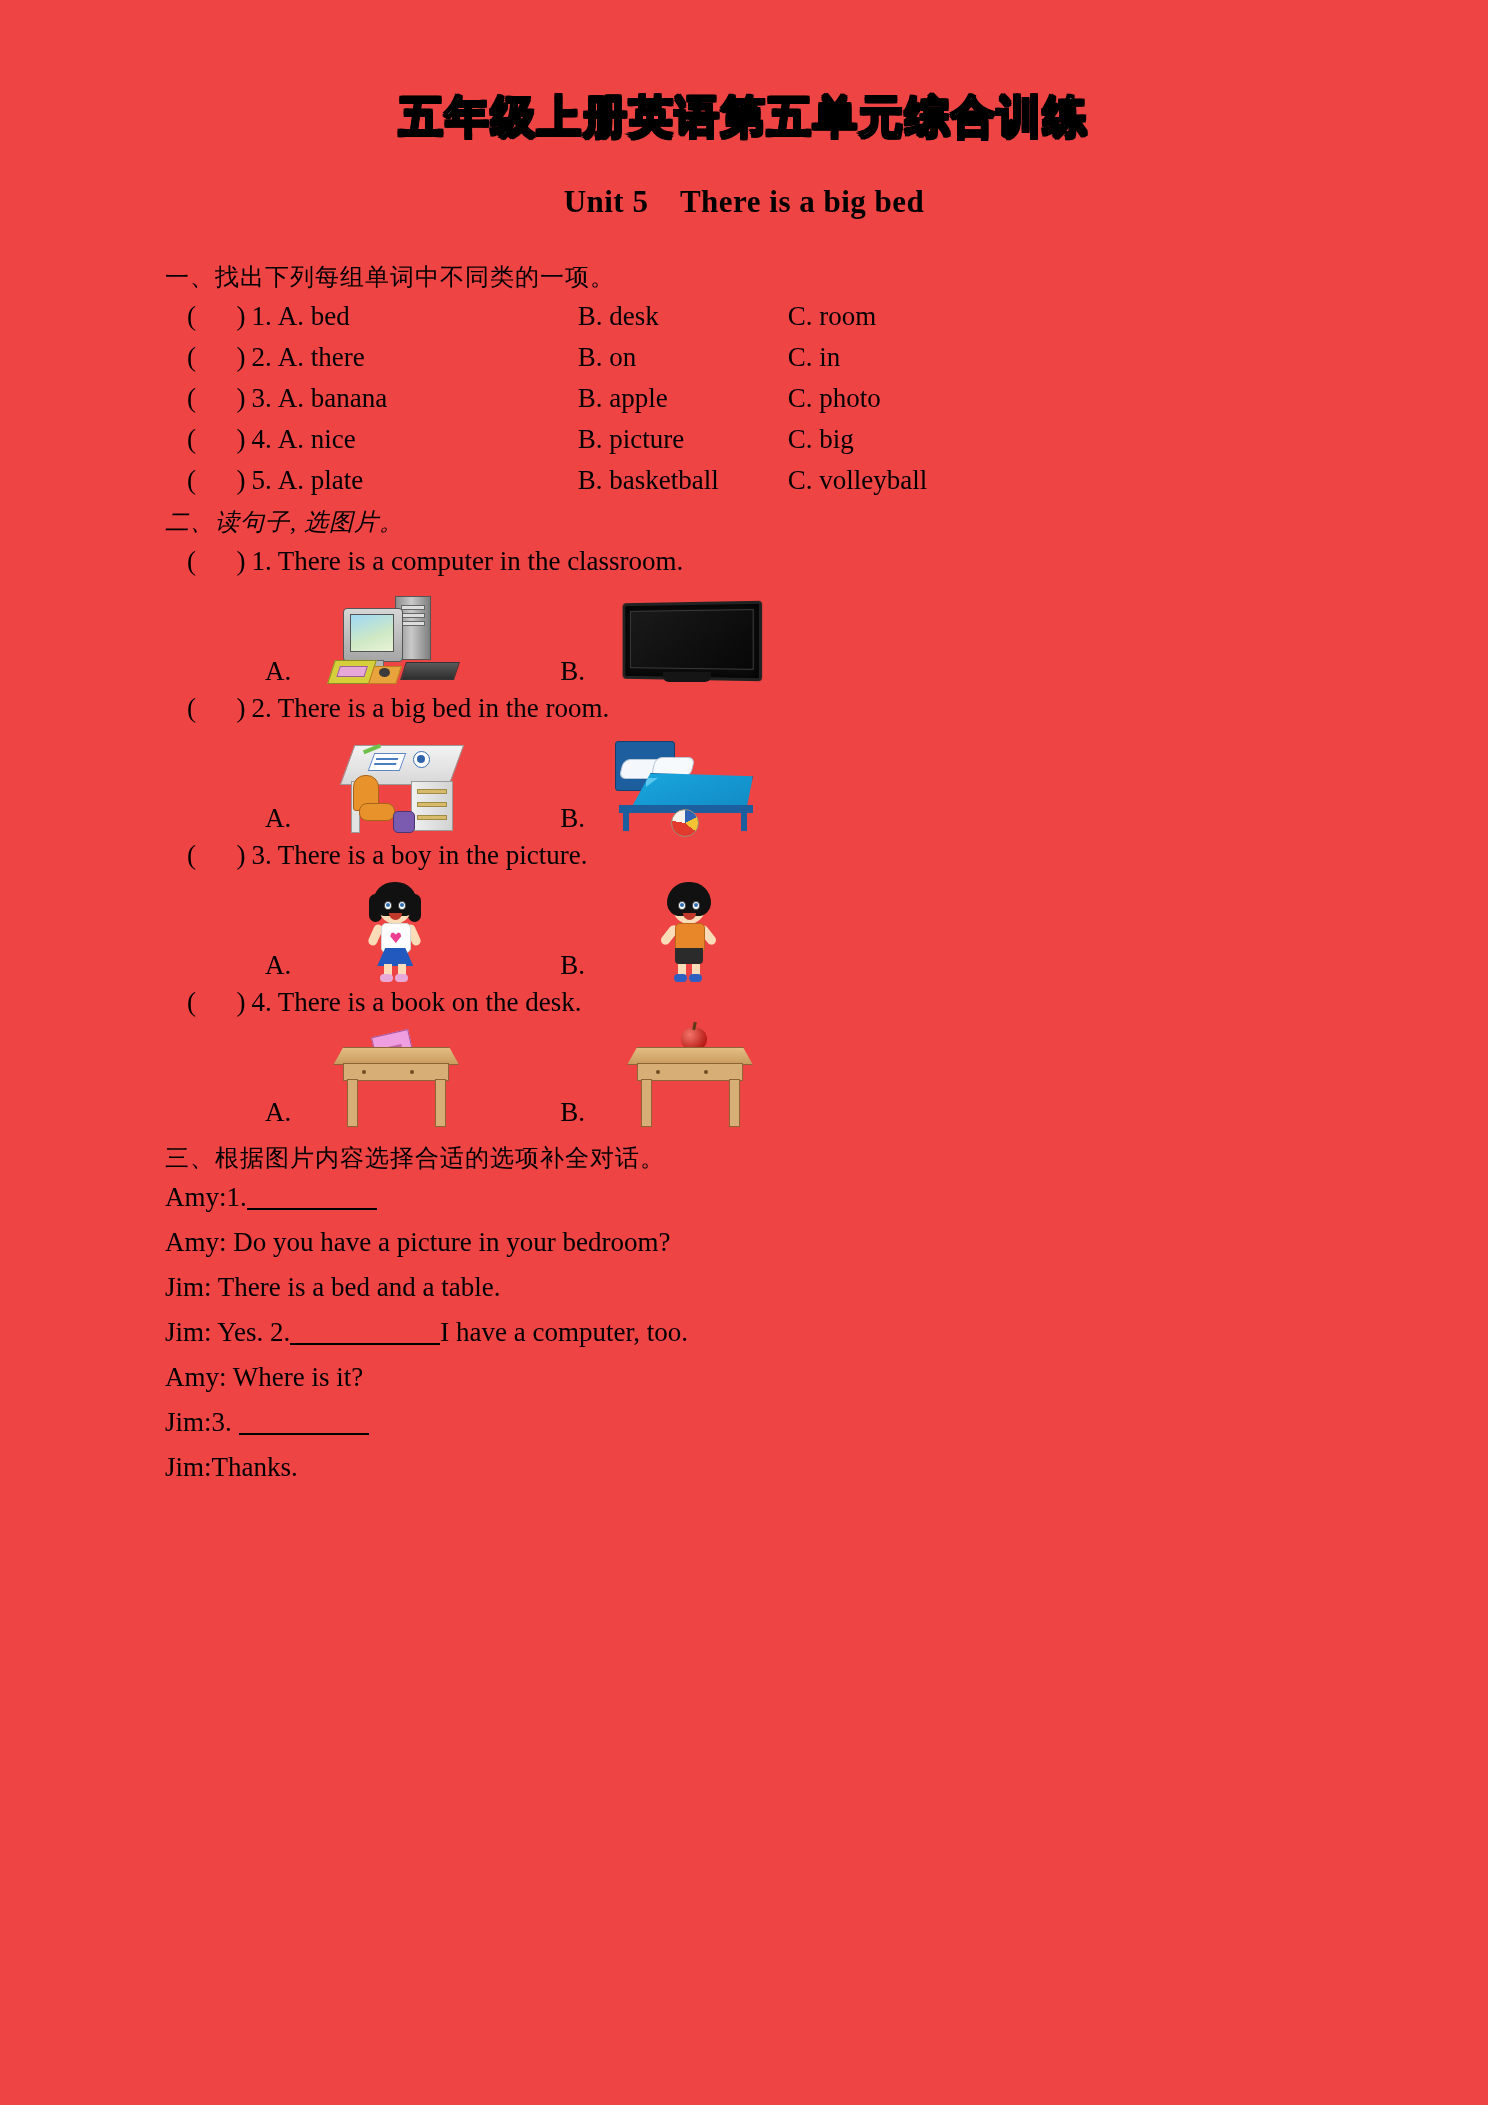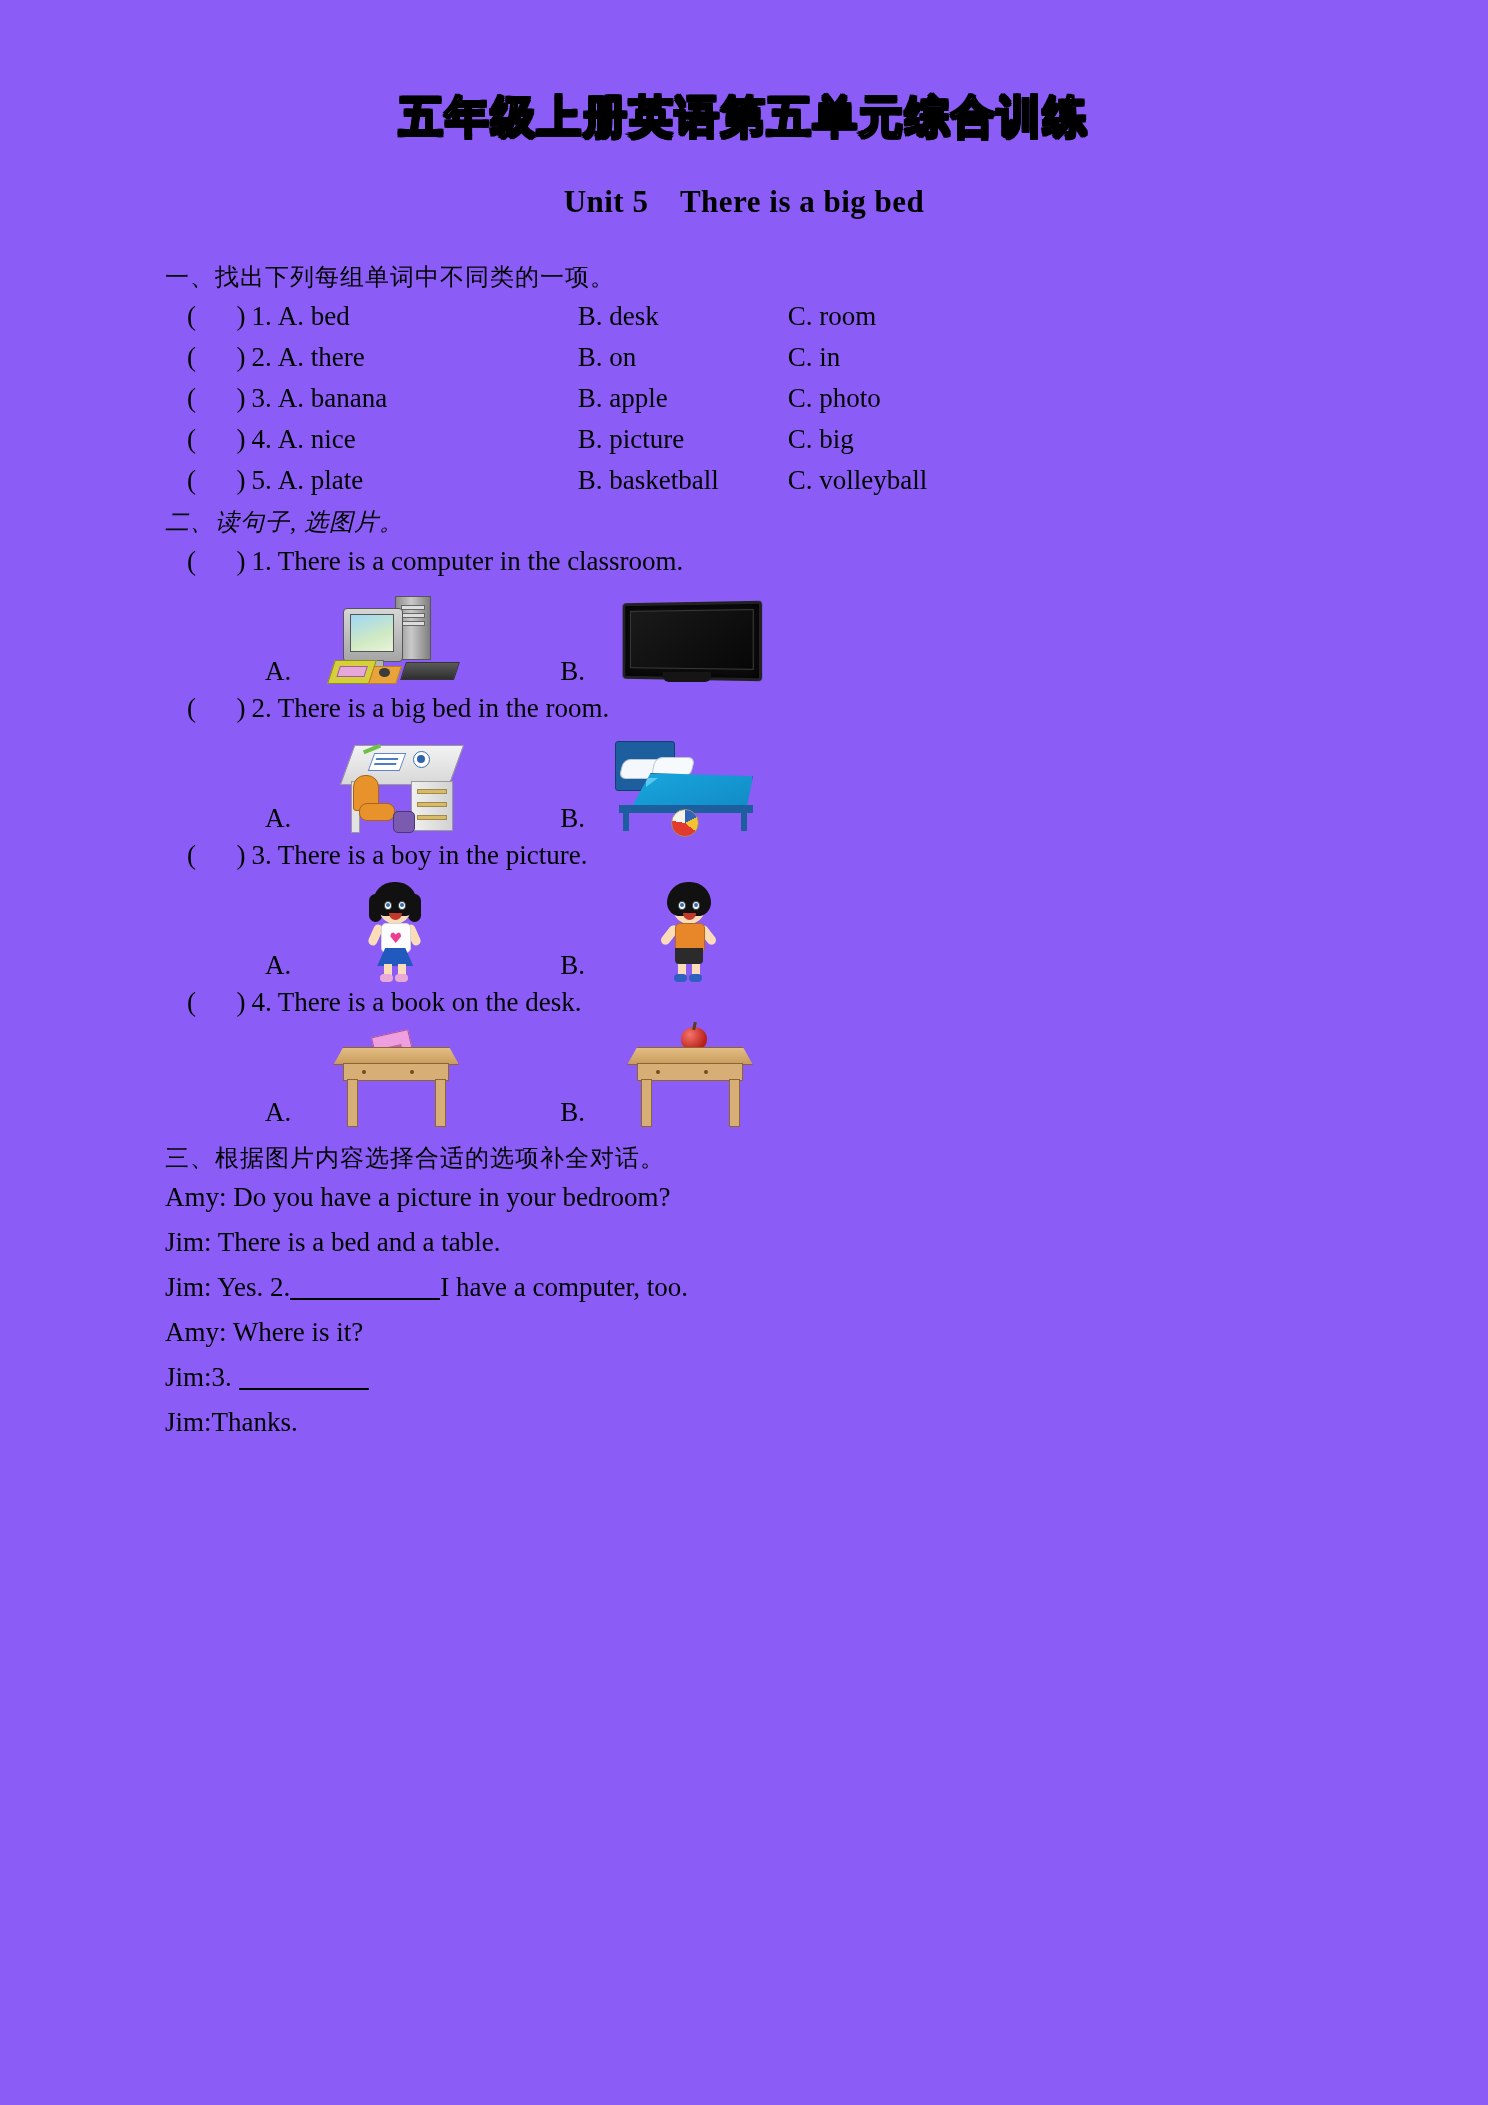--- a/index.html
+++ b/index.html
@@ -8,21 +8,21 @@
     background: #ffffff;
   }
   body {
     font-family: "Liberation Serif", "DejaVu Serif", serif;
     color: #000000;
   }
   .page {
     position: relative;
     width: 1488px;
     height: 2105px;
-    background: #8b5cf6;
+    background: #ef4444;
     overflow: hidden;
   }
 
   
   .doc-title {
     margin: 0;
     padding-top: 88px;
     text-align: center;
     font-family: "DejaVu Sans", sans-serif;
     font-size: 44px;
@@ -632,20 +632,23 @@
           <div class="art wd-legL"></div>
           <div class="art wd-legR"></div>
         </div>
       </div>
     </div>
 
     <div class="sec3">
       <div class="section-heading" style="margin-top:16px;">三、根据图片内容选择合适的选项补全对话。</div>
 
       <div class="dlg-line">
+        <span>Amy:1.</span><span class="blank-s"></span>
+      </div>
+      <div class="dlg-line">
         <span>Amy: Do you have a picture in your bedroom?</span>
       </div>
       <div class="dlg-line">
         <span>Jim: There is a bed and a table.</span>
       </div>
       <div class="dlg-line">
         <span>Jim: Yes. 2.</span><span class="blank-m"></span><span>I have a computer, too.</span>
       </div>
       <div class="dlg-line">
         <span>Amy: Where is it?</span>

